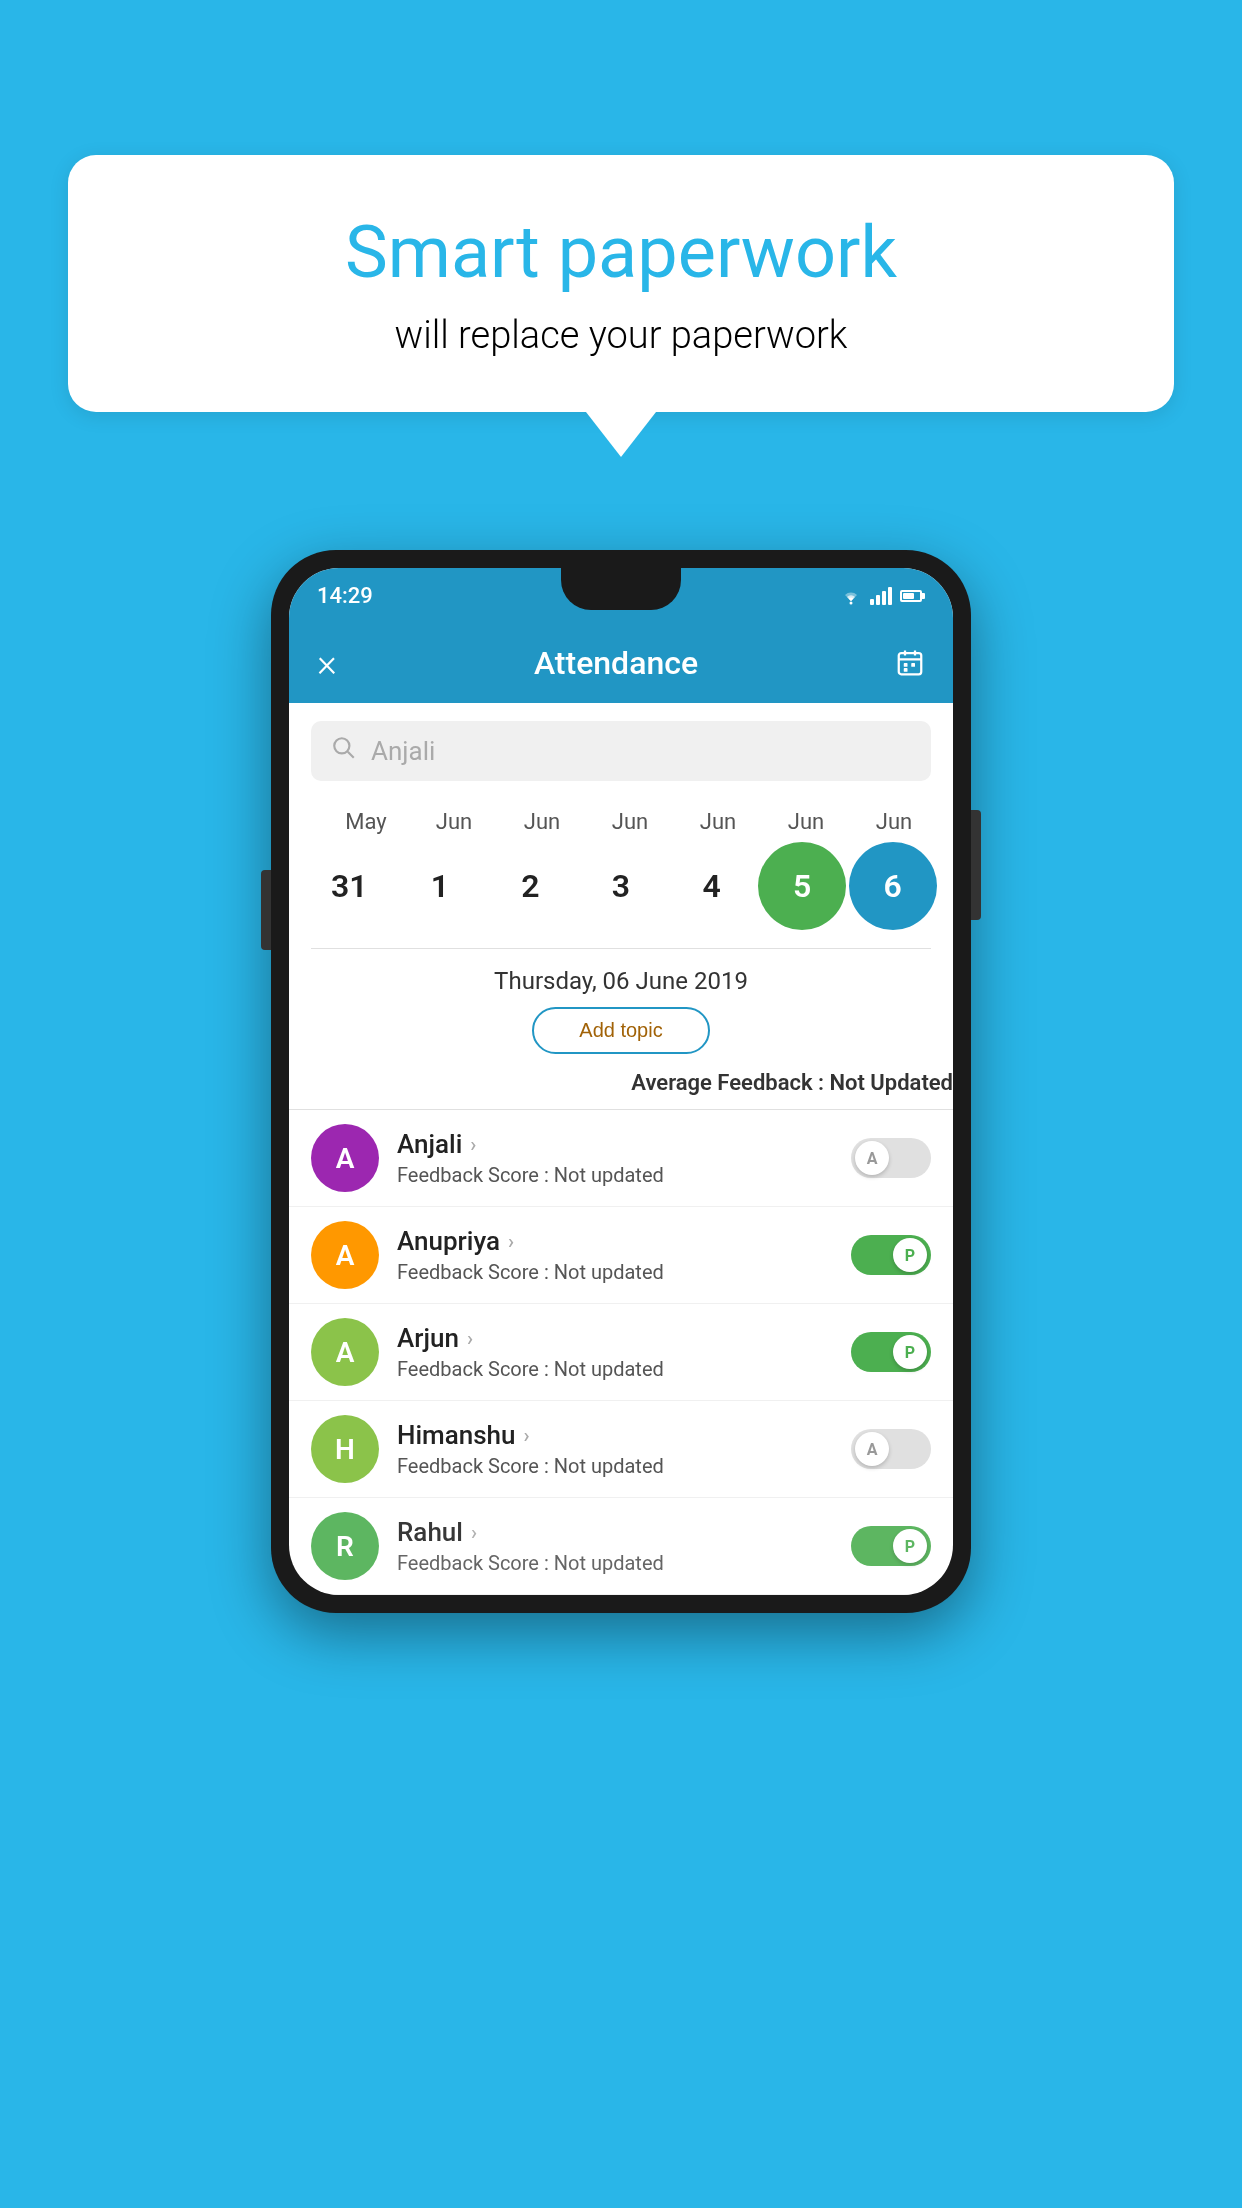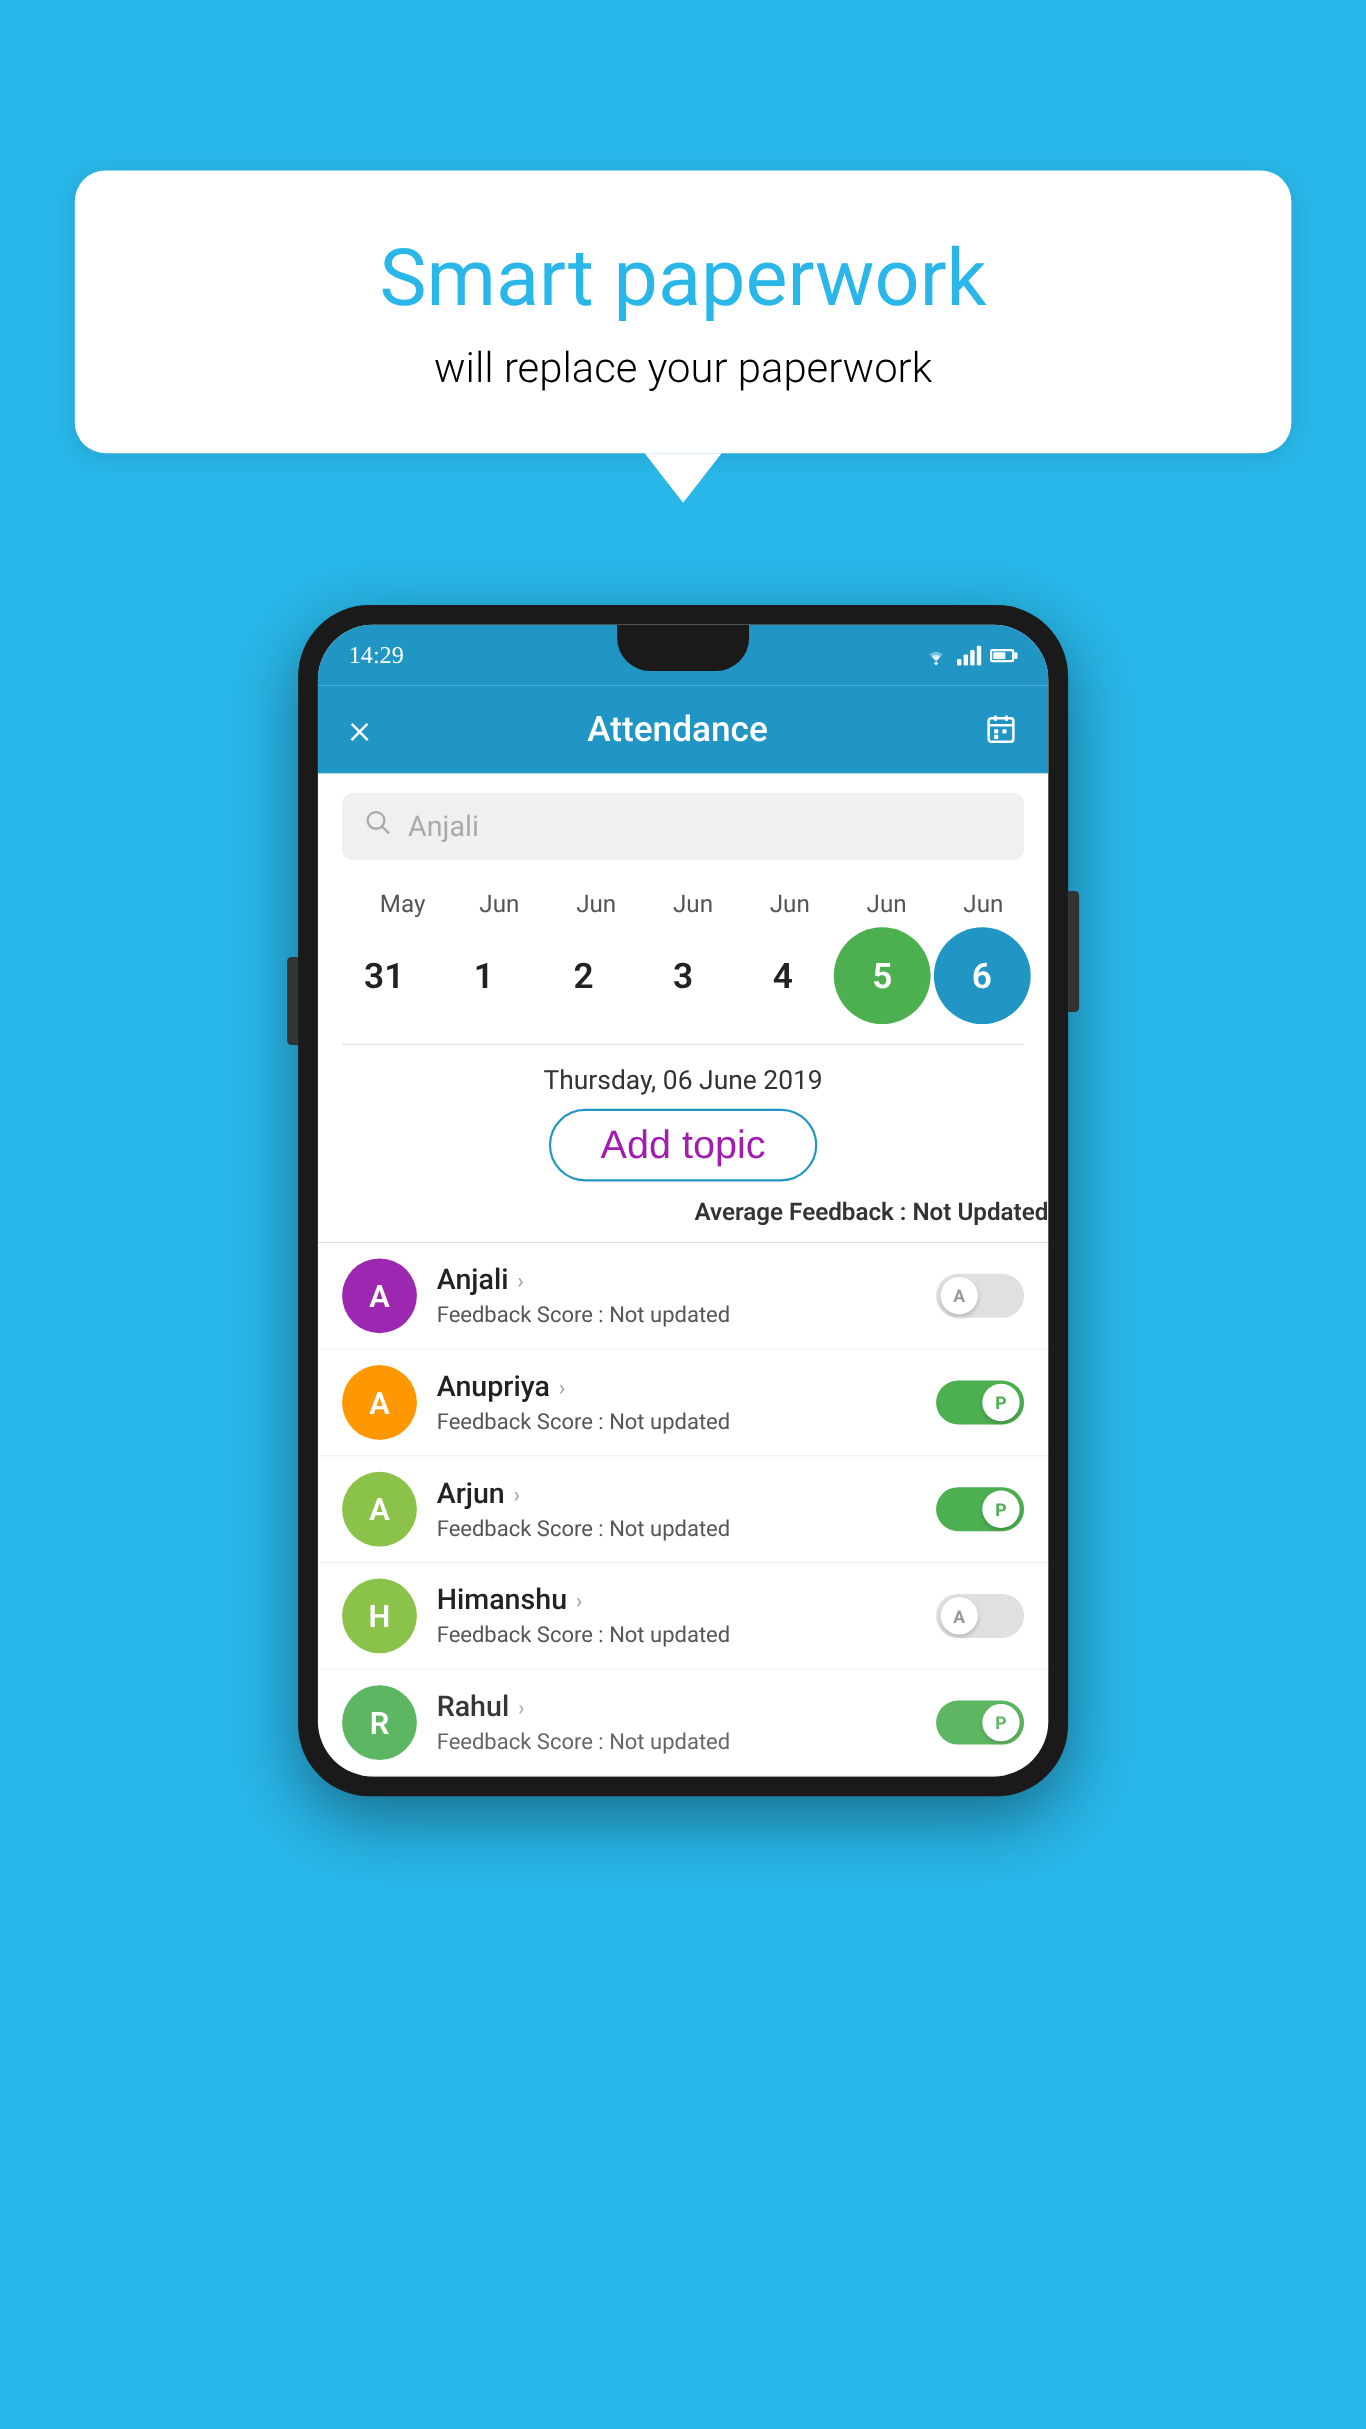--- a/index.html
+++ b/index.html
@@ -117,21 +117,20 @@
       width: 120px;
       height: 42px;
       background: #1a1a1a;
       border-radius: 0 0 30px 30px;
     }
 
     .status-time {
       color: white;
       font-size: 22px;
       font-weight: 500;
-      font-family: Liberation Serif, serif;
     }
 
     .status-icons {
       display: flex;
       align-items: center;
       gap: 8px;
     }
 
     
     .app-header {
@@ -234,24 +233,24 @@
       font-size: 24px;
       padding: 18px 0 12px;
     }
 
     
     .add-topic-btn {
       display: block;
       margin: 0 auto 16px;
       border: 2px solid #2196c4;
       background: white;
-      color: #a21caf;
+      color: #a16207;
       border-radius: 50px;
       padding: 10px 45px;
-      font-size: 36px;
+      font-size: 20px;
       width: fit-content;
     }
 
     
     .avg-feedback {
       text-align: right;
       color: #666;
       font-size: 22px;
       padding-bottom: 14px;
     }

